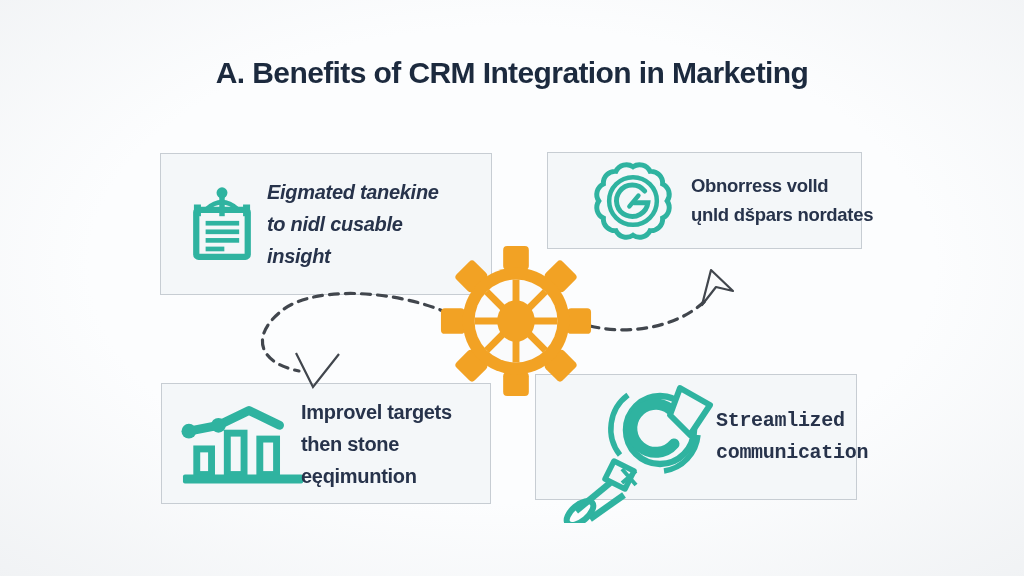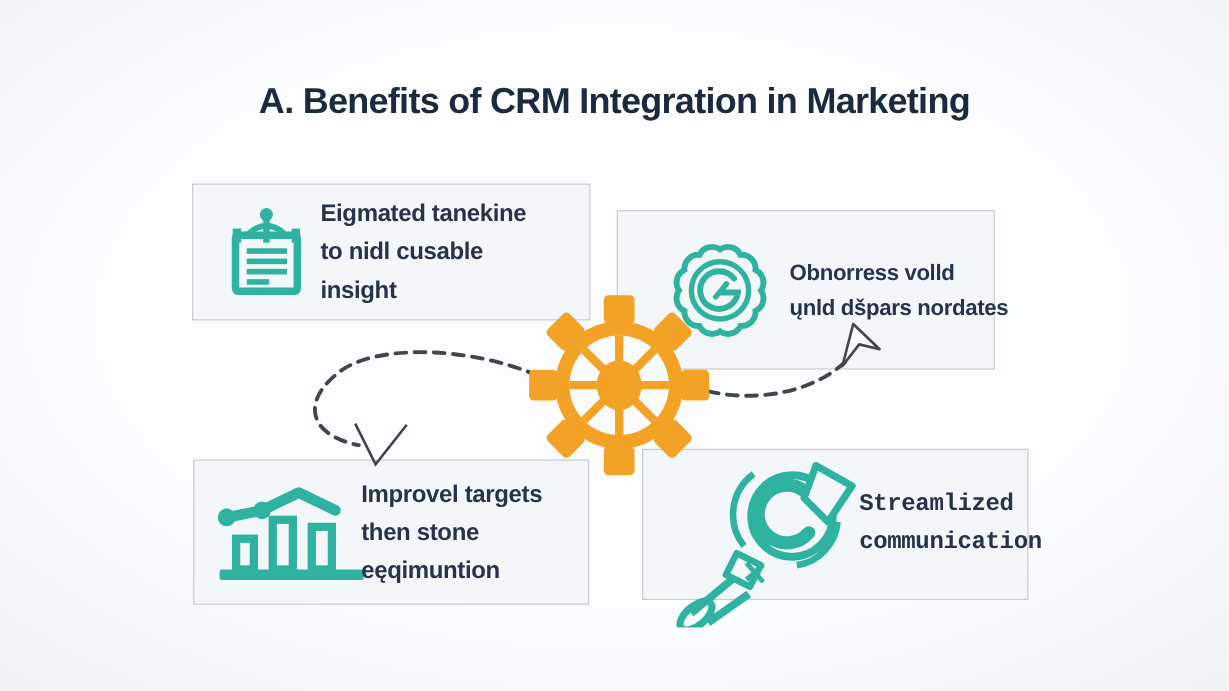--- a/index.html
+++ b/index.html
@@ -16,32 +16,32 @@
   html,body{width:1024px;height:576px;overflow:hidden;}
   body{
     font-family:"Liberation Sans", sans-serif;
     background:#fff;
   }
   .canvas{
     position:relative;width:1024px;height:576px;
     background:radial-gradient(ellipse 75% 75% at 50% 46%, #FCFDFE 55%, #F0F2F4 100%);
   }
   .title{
-    position:absolute;top:68px;left:0;width:1024px;
+    position:absolute;top:56px;left:0;width:1024px;
     text-align:center;
     font-size:30px;font-weight:700;letter-spacing:-0.6px;
     color:var(--title);
   }
   .card{
     position:absolute;
     background:var(--card-fill);
     border:1.5px solid var(--card-border);
   }
-  .card-tl{left:160px;top:153px;width:332px;height:114px;}
-  .card-tr{left:514px;top:152px;width:315px;height:133px;margin-top:23px;}
+  .card-tl{left:160px;top:153px;width:332px;height:142px;font-style:italic;}
+  .card-tr{left:547px;top:152px;width:315px;height:97px;}
   .card-bl{left:161px;top:383px;width:330px;height:121px;}
   .card-br{left:535px;top:374px;width:322px;height:126px;}
   .card-icon{position:absolute;top:50%;transform:translateY(-50%);}
   .card-label{
     position:absolute;top:50%;transform:translateY(-50%);
     white-space:pre;
     font-size:20px;font-weight:700;line-height:1.6;
     letter-spacing:-0.3px;
     color:var(--body);
   }

